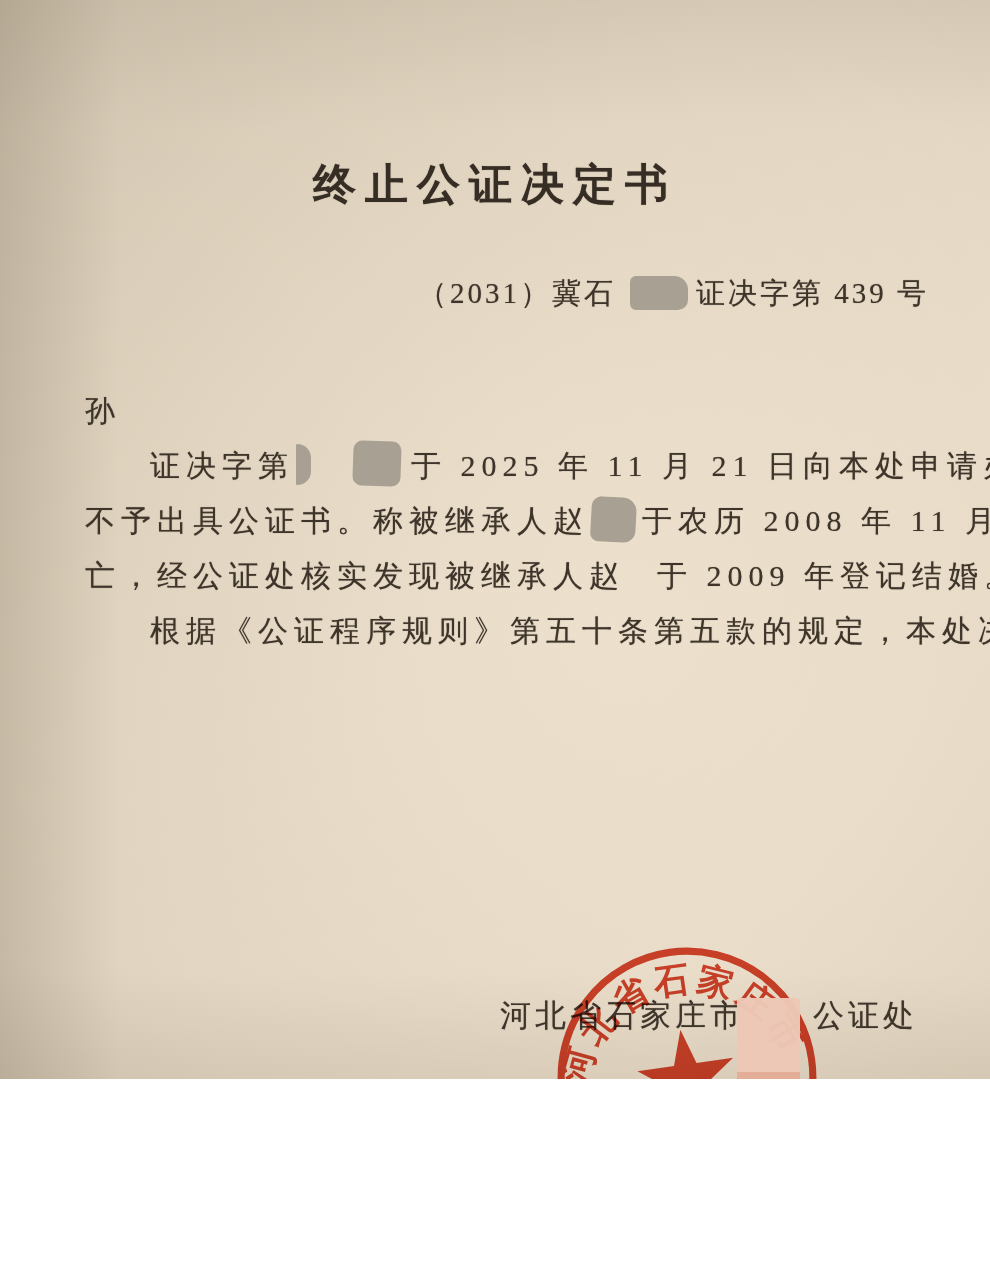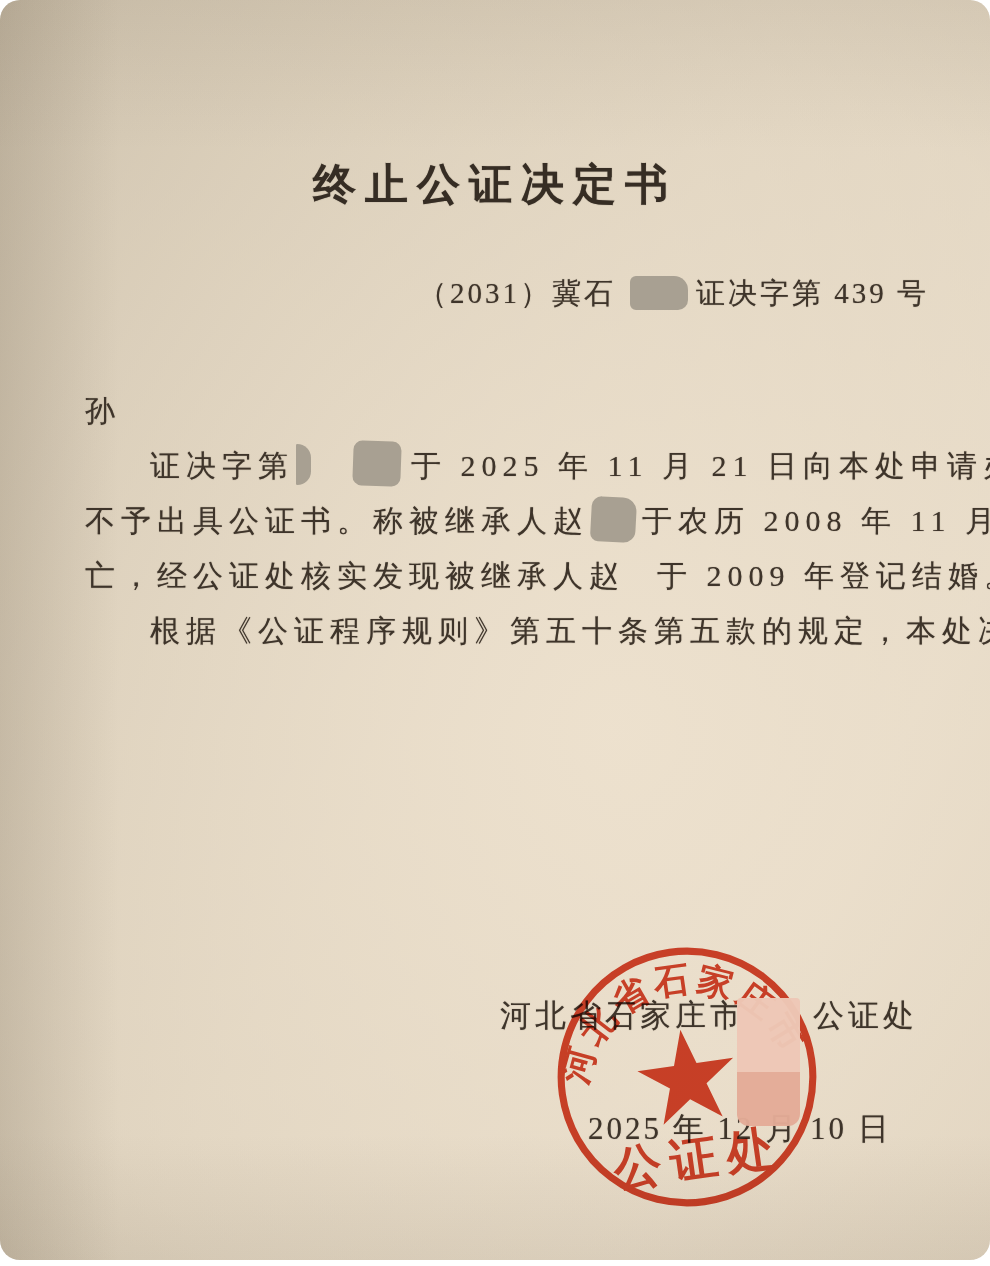--- a/index.html
+++ b/index.html
@@ -1,25 +1,24 @@
 <!DOCTYPE html>
 <html><head>
 <meta charset="utf-8">
 <style>
   html,body{margin:0;padding:0;}
   .photo{
     position:relative;
-    width:990px;height:1260px;
+    width:990px;height:1079px;
     overflow:hidden;
     background:
       radial-gradient(140% 120% at 62% 58%, rgba(238,226,207,0.9) 0%, rgba(230,218,198,0.55) 45%, rgba(196,184,162,0.9) 100%),
       linear-gradient(118deg,#c2b6a2 0%, #cfc3ae 22%, #ddd1bd 48%, #e7dbc8 78%, #dccfba 100%);
     font-family:"Liberation Serif","DejaVu Serif",serif;
     color:#3e342a;
-    border-radius:20px;
   }
   .vignette{
     position:absolute;inset:0;pointer-events:none;
     background:
       linear-gradient(90deg, rgba(96,82,62,0.18) 0%, rgba(96,82,62,0.0) 12%),
       linear-gradient(0deg, rgba(96,82,62,0.10) 0%, rgba(96,82,62,0.0) 10%),
       linear-gradient(180deg, rgba(96,82,62,0.08) 0%, rgba(96,82,62,0.0) 12%);
   }
   .ink{ text-shadow:0 0 1px rgba(62,52,42,0.55); }
   .title{

